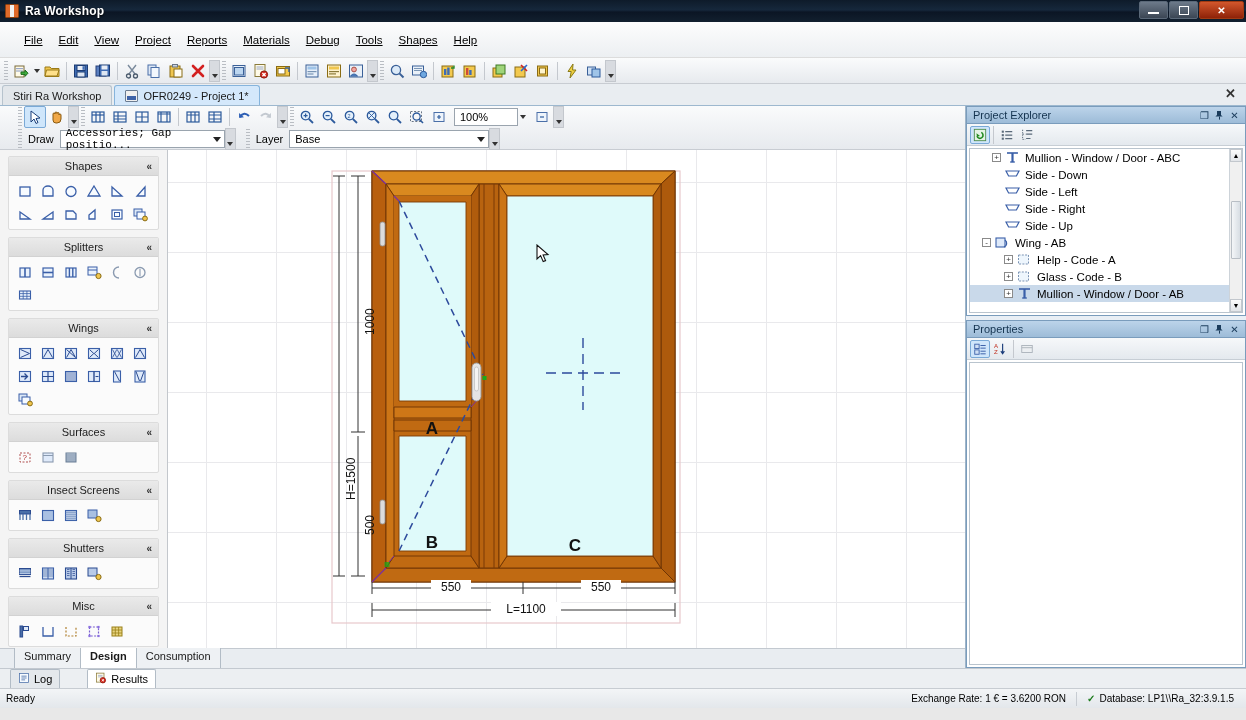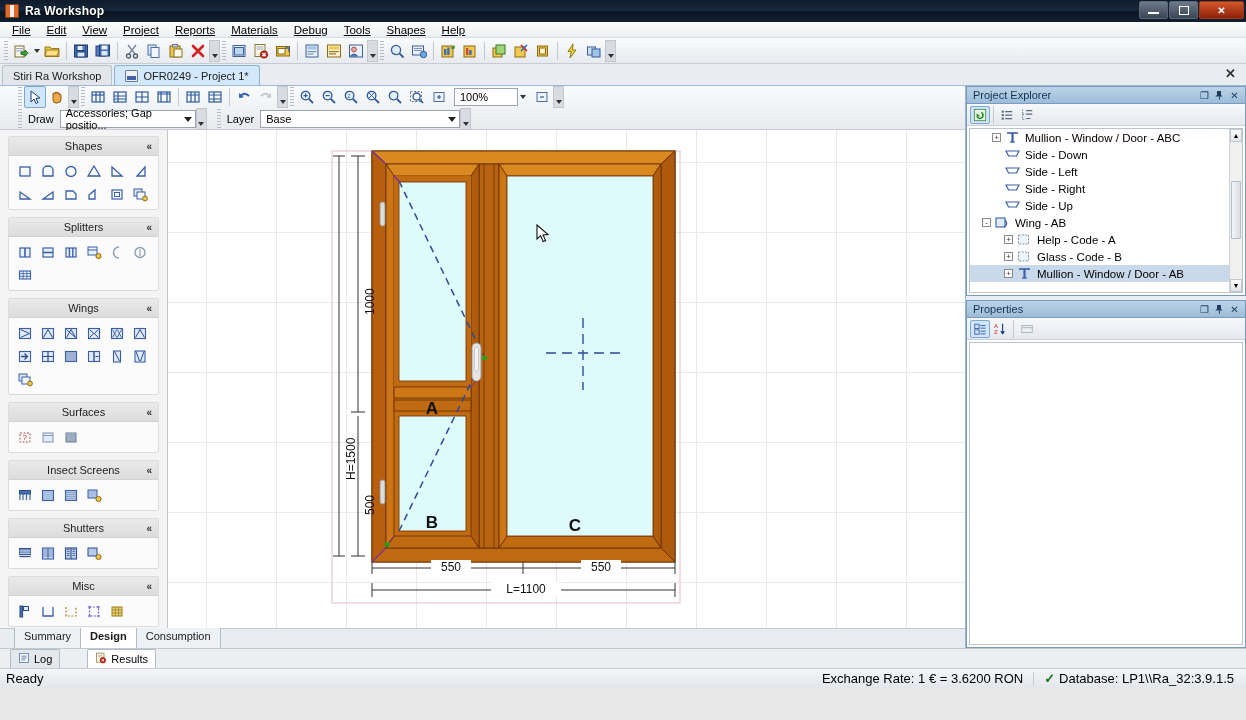--- a/index.html
+++ b/index.html
@@ -17,22 +17,22 @@
   #titlebar .tb-title{ color:#fff; font-size:12px; font-weight:bold;
     text-shadow:0 1px 2px #000; letter-spacing:.2px;}
   .winbtns{ position:absolute; right:2px; top:1px; display:flex; gap:1px; }
   .winbtn{ width:29px;height:18px; border:1px solid #5a6878; border-radius:2px;
     background:linear-gradient(to bottom,#6d7a8a,#3b4654);
     display:flex;align-items:center;justify-content:center;color:#fff;font-size:10px;}
   .winbtn.close{ width:45px; background:linear-gradient(to bottom,#d2572c,#8e2208);
     border-color:#a03a12; font-weight:bold; }
 
   
-  #menubar{ height:16px; background:#f0f0f0; border-bottom:1px solid #dcdcdc;
-    display:flex; align-items:center; padding-left:4px;
+  #menubar{ height:36px; background:#f0f0f0; border-bottom:1px solid #dcdcdc;
+    display:flex; align-items:center; padding-left:16px;
     background:linear-gradient(to bottom,#fdfdfd,#eceff2); }
   #menubar .mi{ padding:2px 8px; font-size:11.5px; cursor:default; }
   #menubar .mi u{ text-decoration:underline; }
 
   
   #maintoolbar{ height:26px; background:linear-gradient(to bottom,#fafbfc,#e7eaee);
     border-bottom:1px solid #c8ccd2; display:flex; align-items:center; padding-left:2px;}
   .tbtn{ width:22px;height:22px; display:flex;align-items:center;justify-content:center;
     border:1px solid transparent; border-radius:2px; position:relative;}
   .tsep{ width:1px;height:18px;background:#c4c8ce;margin:0 3px; }
@@ -144,21 +144,21 @@
   #propbox{ flex:1; background:#fff; margin:2px; border:1px solid #b9c4ce;}
 
   
   #outTabs{ height:20px; background:#eceff2; border-top:1px solid #c3c9d0;
     display:flex;align-items:flex-end; padding-left:10px;gap:24px;}
   .otab{ height:19px;padding:0 7px;display:flex;align-items:center;gap:4px;font-size:11px;
     border:1px solid #b2bcc6;border-bottom:none;background:#e4e8ec;border-radius:2px 2px 0 0;
     margin-right:3px;}
   .otab.active{background:#fff;}
   #statusbar{ height:20px; background:linear-gradient(to bottom,#f3f5f7,#e3e7eb);
-    border-top:1px solid #c7ccd2; display:flex;align-items:center; font-size:13px;
+    border-top:1px solid #c7ccd2; display:flex;align-items:center; font-size:10px;
     padding:0 6px; position:relative;}
   .stsep{width:1px;height:14px;background:#c7ccd2;margin:0 10px;}
 </style>
 </head>
 <body>
 
 <div id="titlebar">
   <div class="tb-icon"></div>
   <div class="tb-title">Ra Workshop</div>
   <div class="winbtns">
@@ -520,21 +520,21 @@
               <path d="M6 8 h4" stroke="#2c5a9c" stroke-width="1.2"></path>
             </svg>
         </div>
         <div class="tovf">
             <div class="arrowdn"></div>
           </div>
       </div>
       <div class="dbrow">
         <div class="tgrip"></div>
         <span class="dblabel">Draw</span>
-        <div class="combo" style="width:136px;">
+        <div class="combo" style="width:165px;font-family:Liberation Mono, monospace;">
           <span>Accessories; Gap positio...</span>
           <span class="cav"></span>
         </div>
         <div class="tovf">
             <div class="arrowdn"></div>
           </div>
         <div class="tgrip" style="margin-left:10px"></div>
         <span class="dblabel">Layer</span>
         <div class="combo" style="width:200px;">
           <span>Base</span>

